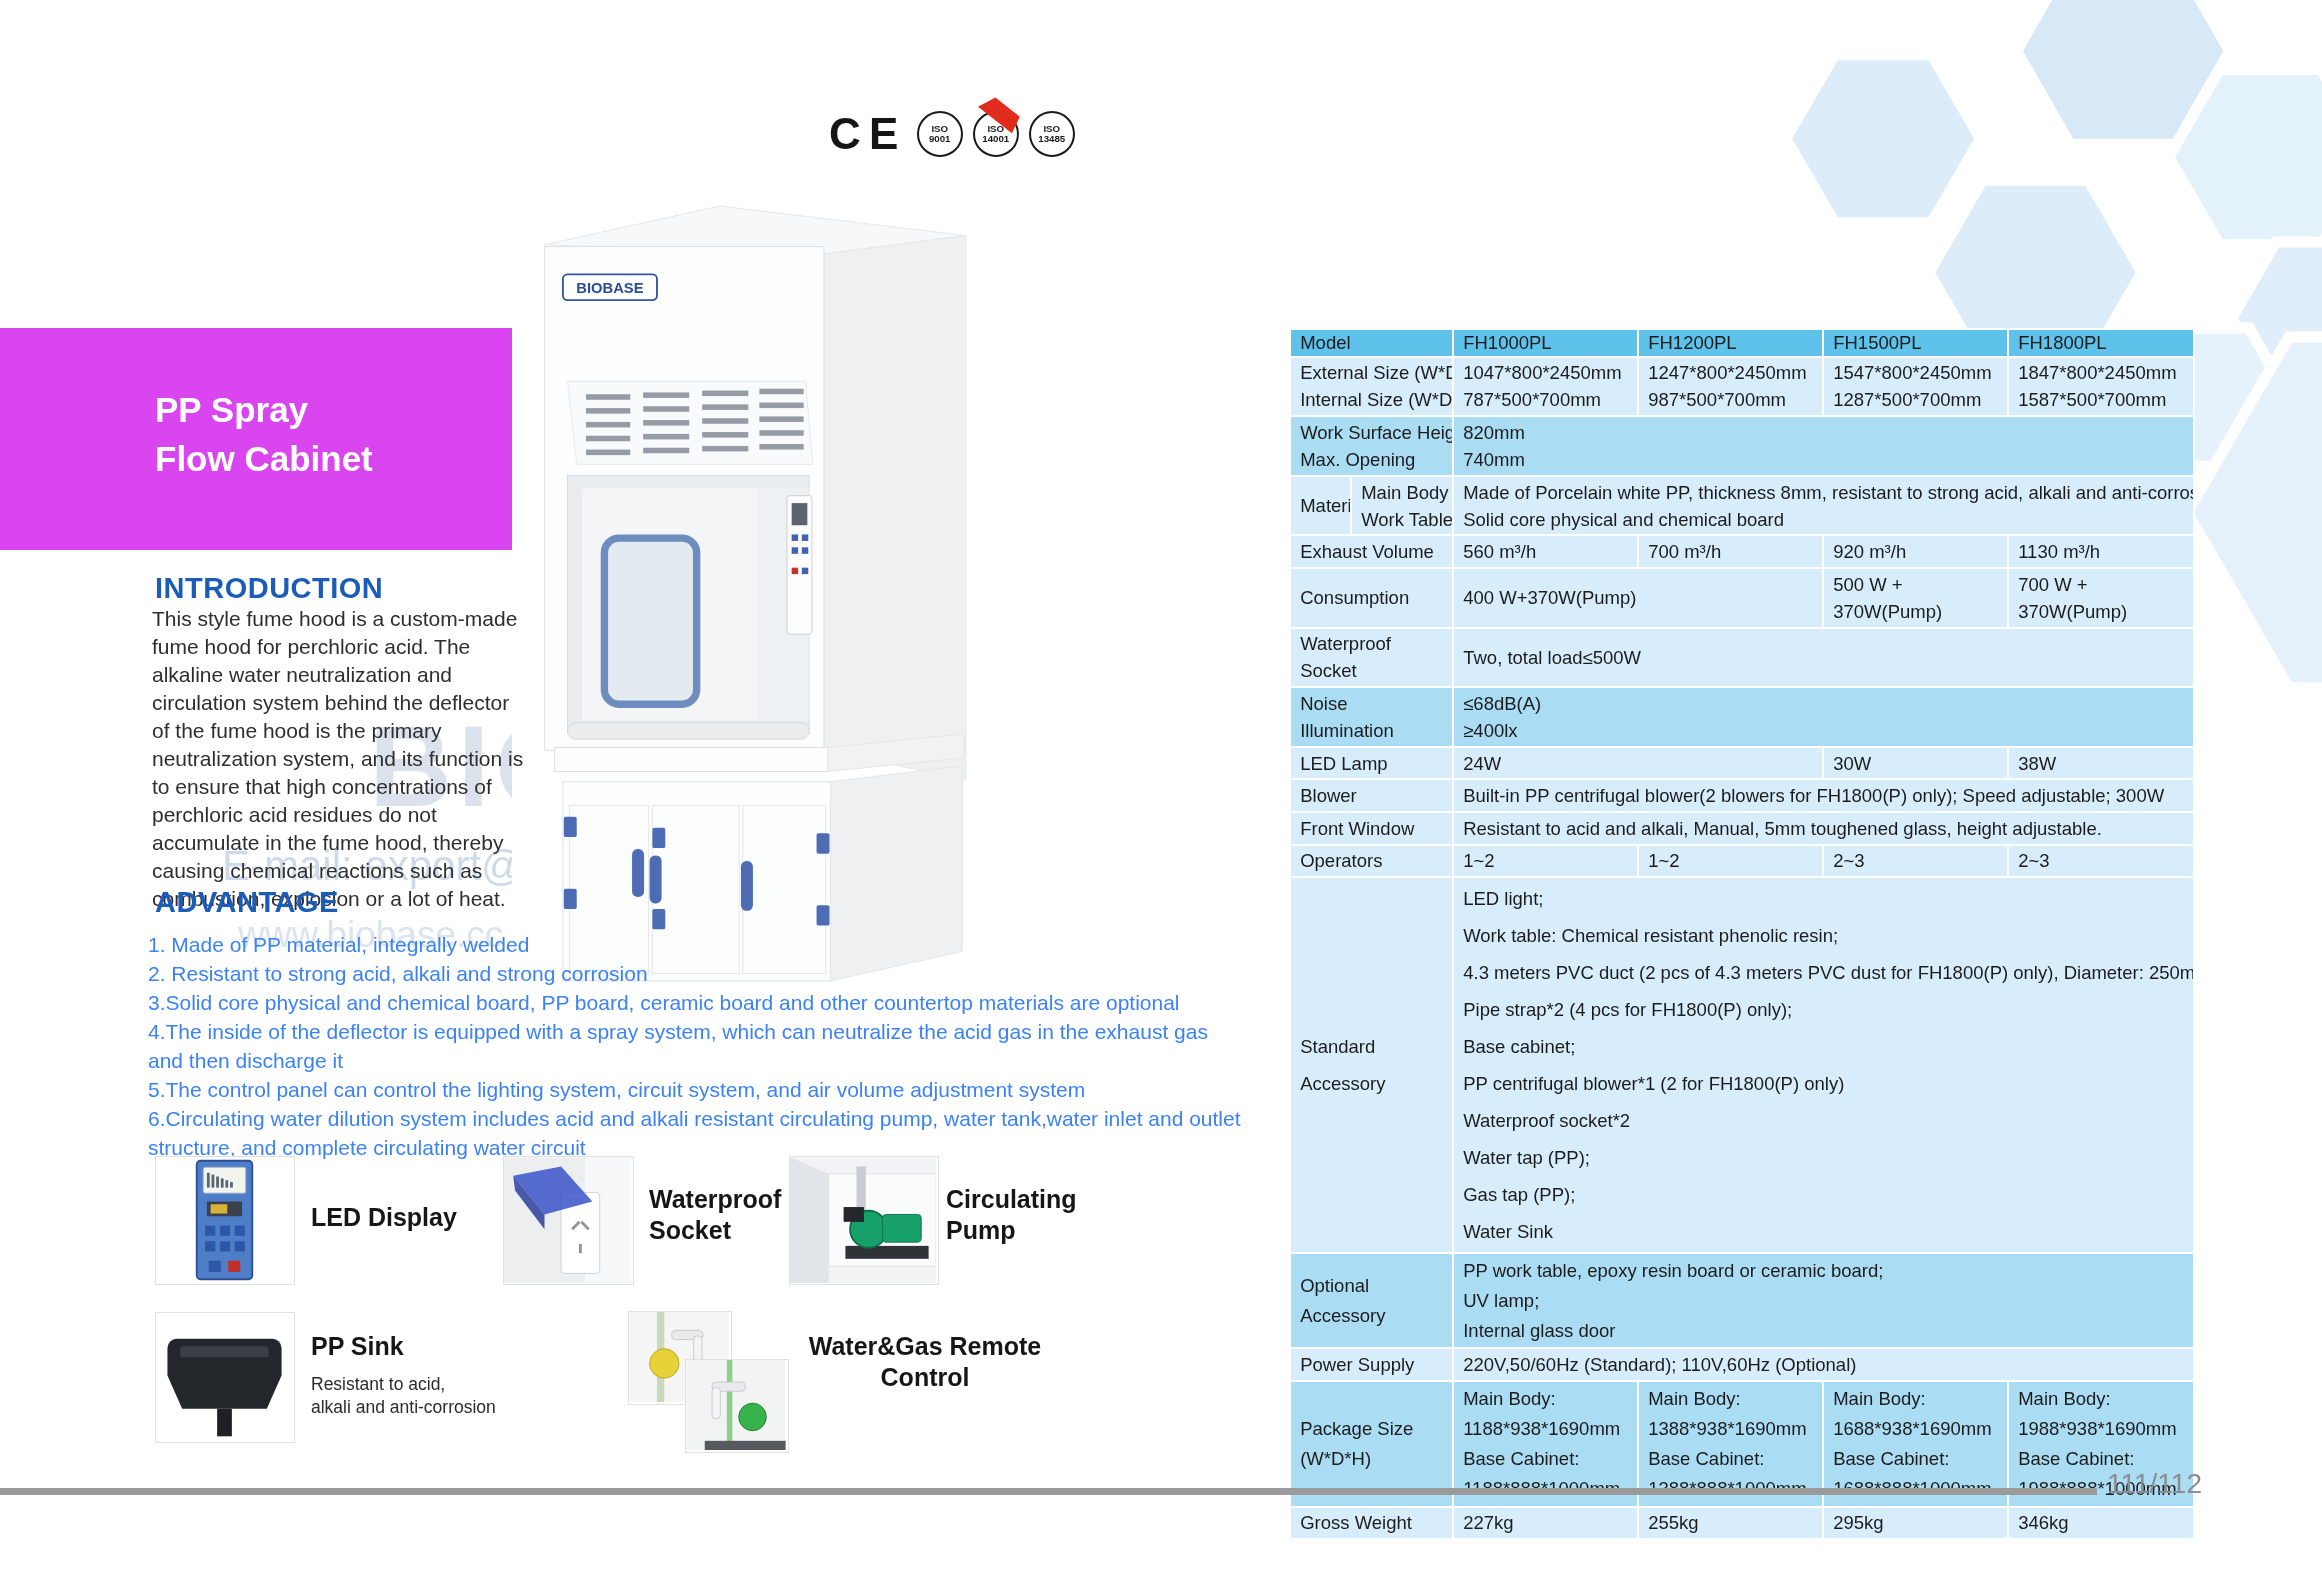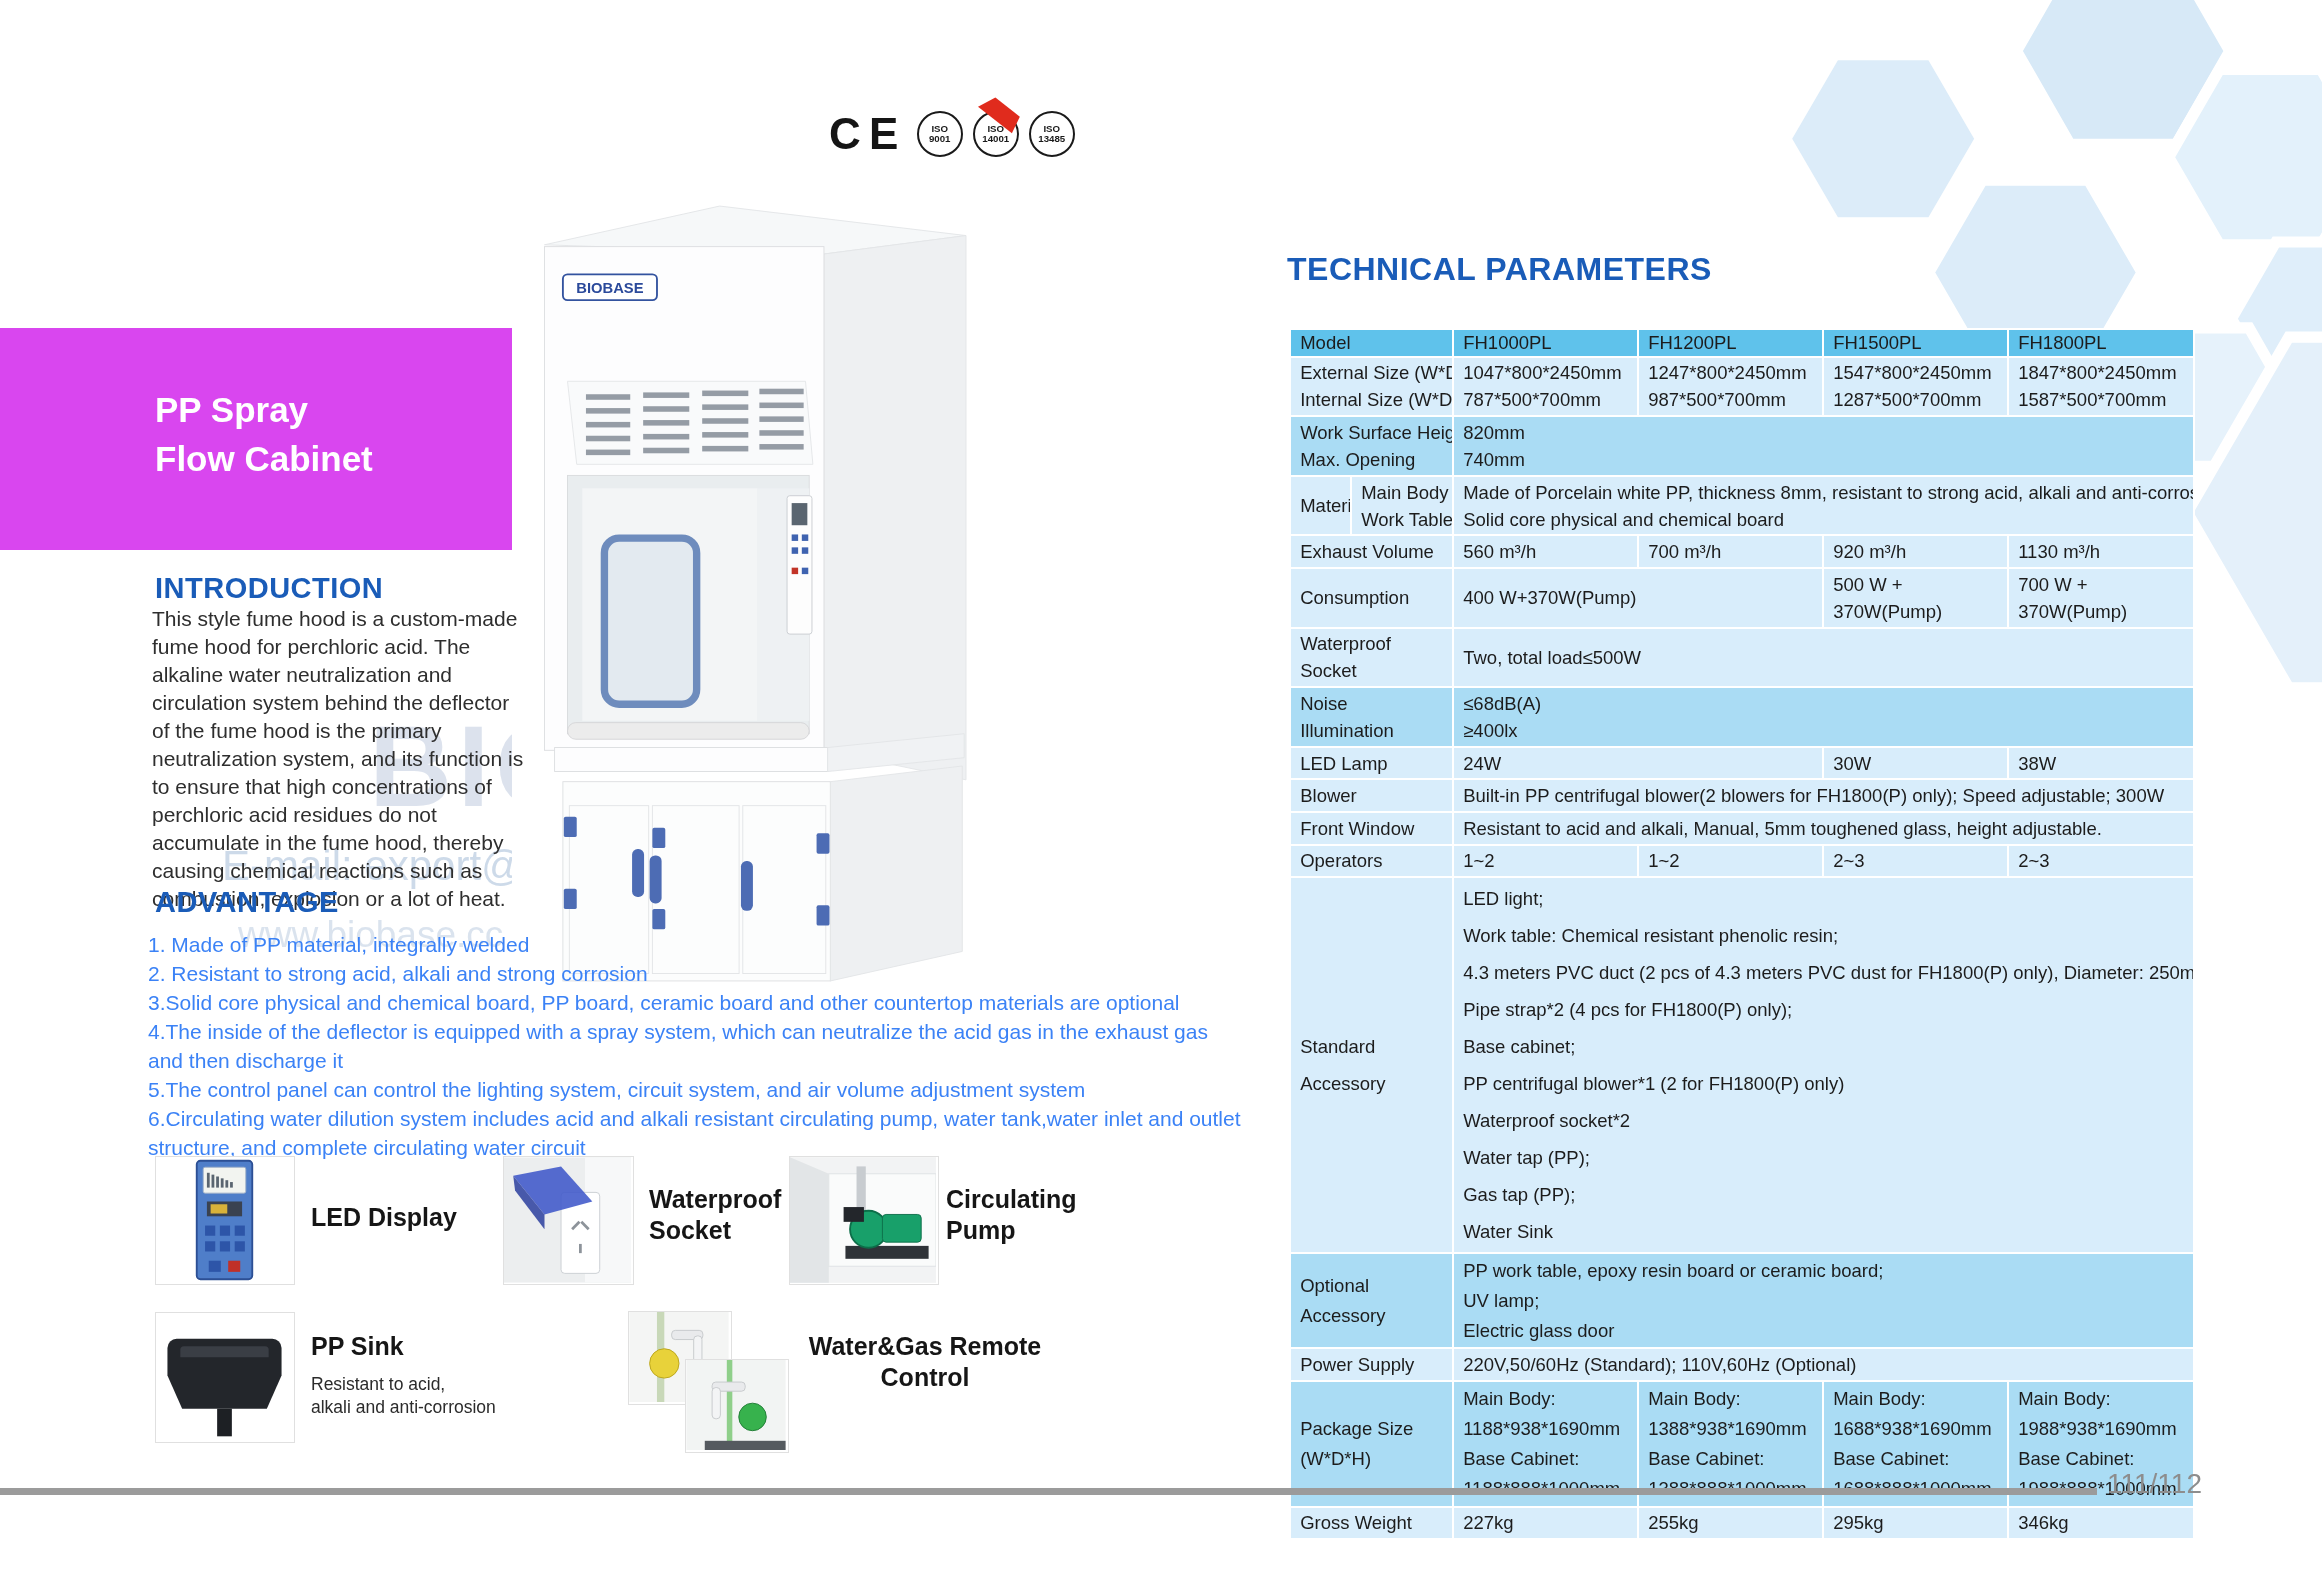--- a/index.html
+++ b/index.html
@@ -282,21 +282,20 @@
       <rect x="44" y="0" width="6" height="98" fill="#8fcf8a"></rect>
       <circle cx="72" cy="62" r="15" fill="#37b24d" stroke="#1f7a33"></circle>
       <rect x="28" y="24" width="36" height="10" rx="4" fill="#e9eaec" stroke="#c5c8cb"></rect>
       <rect x="28" y="30" width="9" height="34" rx="4" fill="#f3f4f5" stroke="#c5c8cb"></rect>
       <rect x="20" y="88" width="88" height="10" fill="#555a5f"></rect>
     </svg>
   </div>
   <div class="feat-label" style="left:796px;top:1331px;width:258px;text-align:center;">Water&amp;Gas Remote
 Control</div>
 
-  <div id="tech-title">TECHNICAL PARAMETERS</div>
 
   <table id="tech-table">
     <colgroup>
         <col style="width:61px">
         <col style="width:102px">
         <col style="width:185px">
         <col style="width:185px">
         <col style="width:185px">
         <col style="width:186px">
       </colgroup>
@@ -412,21 +411,21 @@
         <div class="ln">Water tap (PP);</div>
         <div class="ln">Gas tap (PP);</div>
         <div class="ln">Water Sink</div>
       </td>
     </tr>
     <tr class="acc-opt">
       <td colspan="2" class="medium">Optional Accessory</td>
       <td colspan="4" class="medium">
         <div class="ln">PP work table, epoxy resin board or ceramic board;</div>
         <div class="ln">UV lamp;</div>
-        <div class="ln">Electric glass door</div>
+        <div class="ln">Internal glass door</div>
       </td>
     </tr>
     <tr>
       <td colspan="2" class="light">Power Supply</td>
       <td colspan="4" class="light">220V,50/60Hz (Standard); 110V,60Hz (Optional)</td>
     </tr>
     <tr class="pkg">
       <td colspan="2" class="medium">Package Size (W*D*H)</td>
       <td class="medium">
         <div class="ln">Main Body:</div>

